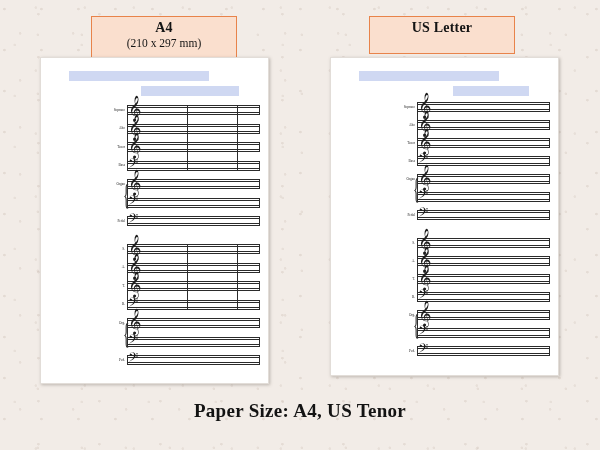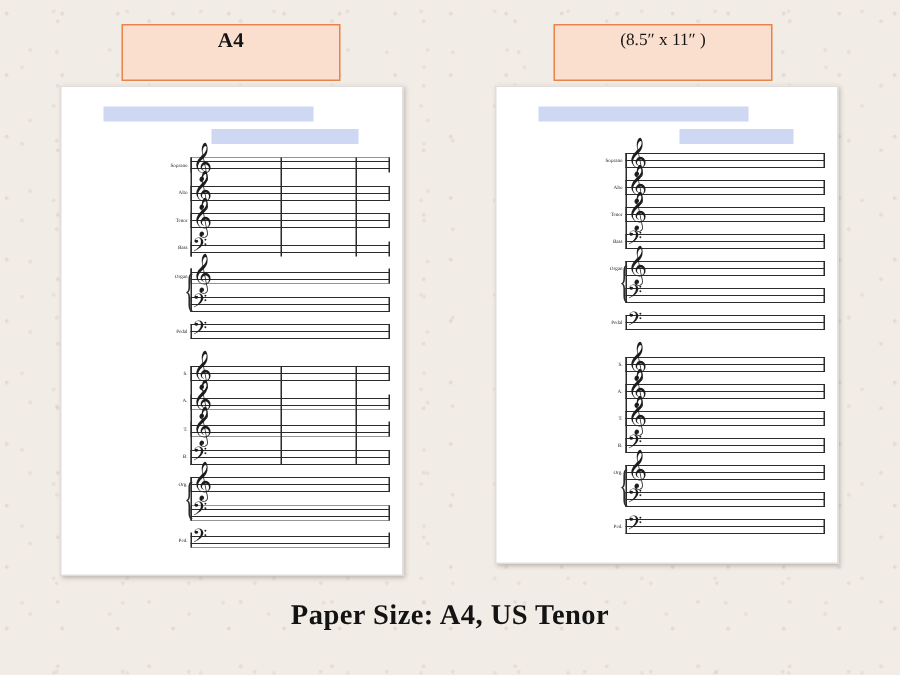--- a/index.html
+++ b/index.html
@@ -117,26 +117,27 @@
     font-weight: bold;
     color: #131313;
     letter-spacing: .3px;
   }
 </style>
 </head>
 <body>
 
 <div class="paper-texture"></div>
 
-<div class="label-box" style="left:81px; top:16px; width:146px; height:38px;">
+<div class="label-box" style="left:91px; top:16px; width:146px; height:54px;">
   <span class="lb-title">A4</span>
+  <span class="lb-sub">(210 x 297 mm)</span>
 </div>
 
 <div class="label-box" style="left:369px; top:16px; width:146px; height:38px;">
-  <span class="lb-sub">(8.5″  x 11″ )</span>
+  <span class="lb-title">US Letter</span>
 </div>
 
 <div class="page" id="page-a4" style="left:40px; top:57px; width:229px; height:327px;">
   <div class="title-bar" style="left:28px; top:13px; width:140px; height:10px;"></div>
   <div class="title-bar" style="left:100px; top:28px; width:98px; height:10px;"></div>
   <div class="music-area" id="music-a4">
       <div class="system" style="top: 47px; height: 129.5px;">
         <div class="stave" style="left: 86px; top: 0px; width: 133px; height: 10px;"></div>
         <div class="inst-label" style="left: 60px; width: 24px; top: 2.7px;">Soprano</div>
         <div class="clef" style="left: 87.2px; top: -7.8px; font-size: 22.5px;">𝄞</div>

